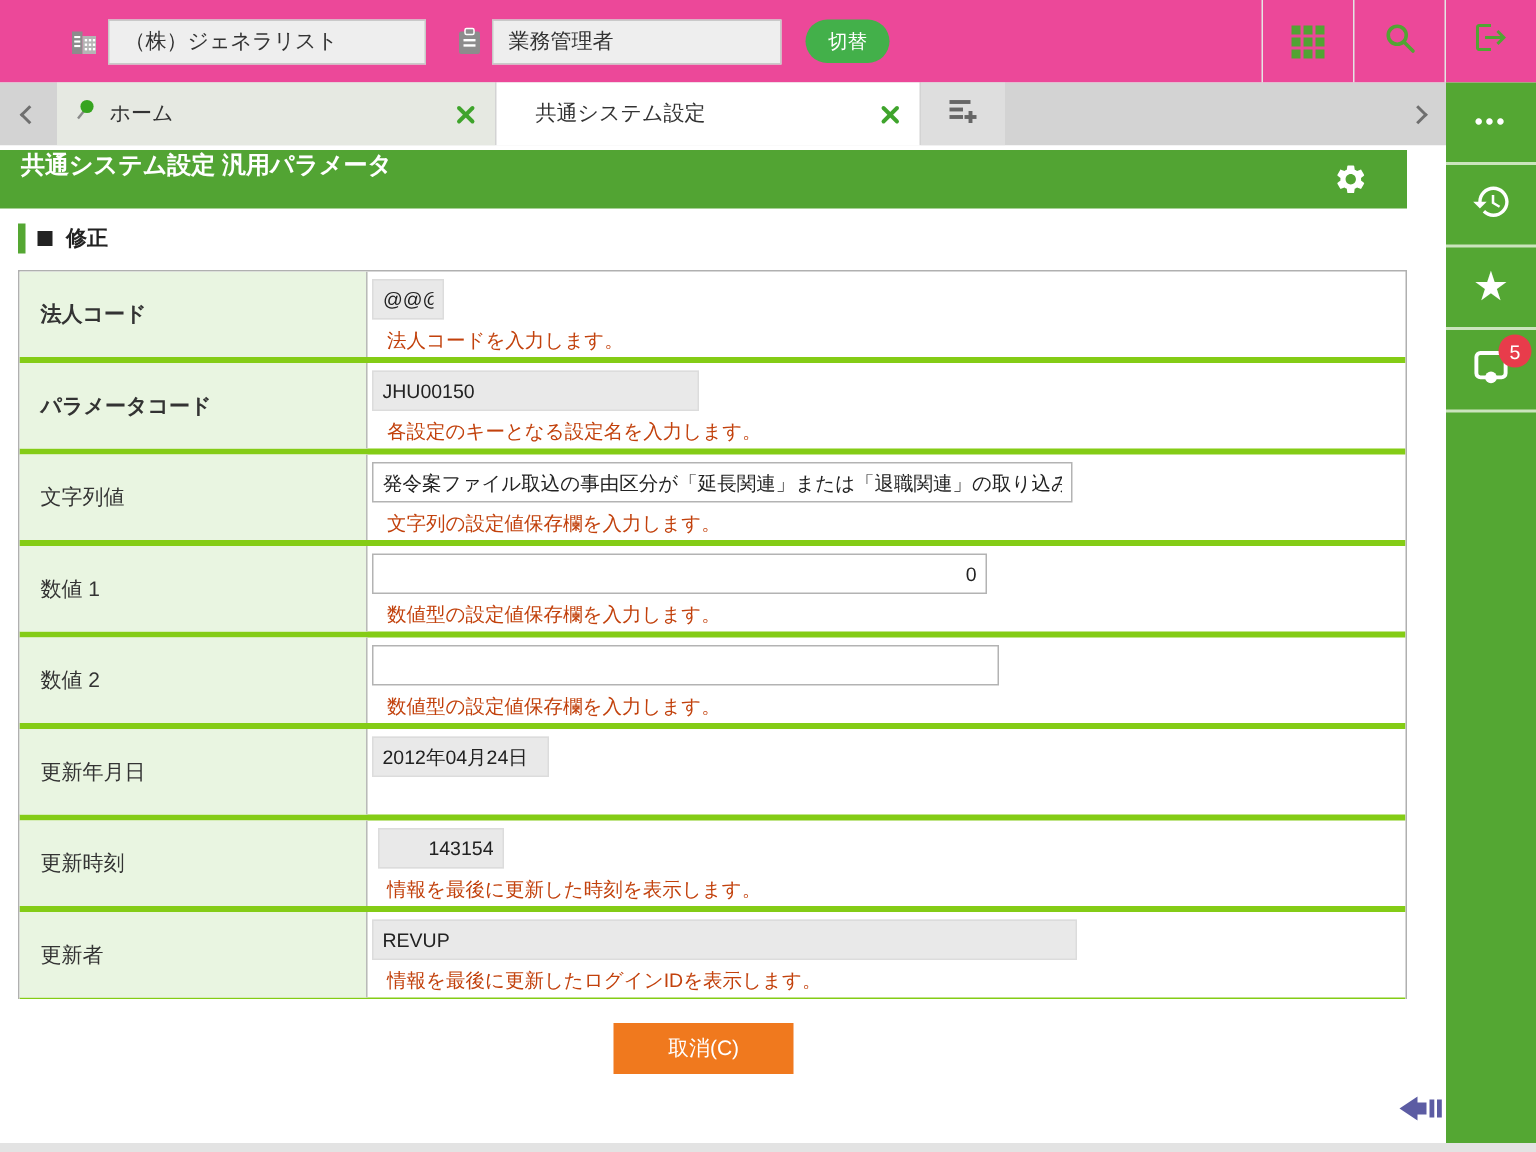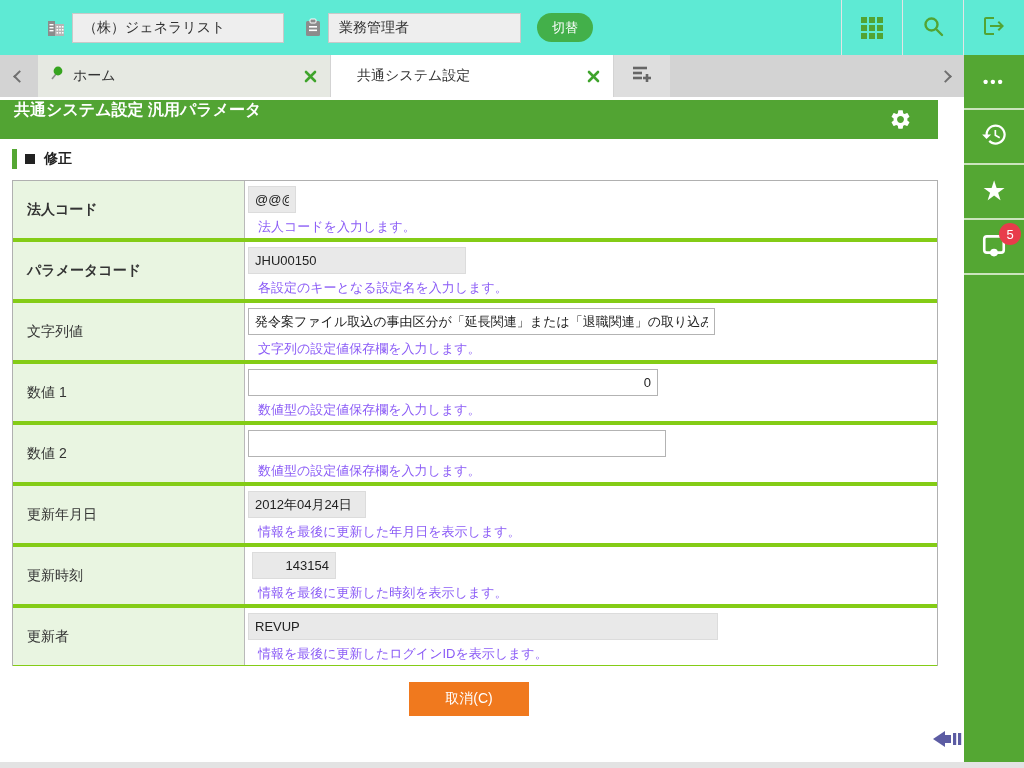--- a/index.html
+++ b/index.html
@@ -1,21 +1,21 @@
 <!DOCTYPE html>
 <html><head>
 <meta charset="utf-8">
 <style>
   * { margin:0; padding:0; box-sizing:border-box; }
   html,body { width:1024px; height:768px; overflow:hidden; background:#fff;
               font-family:"Liberation Sans","DejaVu Sans",sans-serif; }
   body { position:relative; }
 
   
-  .topbar { position:absolute; top:0; left:0; width:1024px; height:55px; background:#5eead4; display:flex; align-items:center; }
+  .topbar { position:absolute; top:0; left:0; width:1024px; height:55px; background:#ec4899; display:flex; align-items:center; }
   .tb-left { display:flex; align-items:center; padding-left:46px; }
   .tb-icon { margin-right:6px; display:flex; align-items:center; }
   .tb-input { height:30px; background:#eeeeee; border:1px solid #c9c9c9; font-size:14px; color:#333; padding:0 10px; font-family:inherit; }
   .tb-input.company { width:212px; margin-right:20px; }
   .tb-input.role { width:193px; }
   .switch-btn { margin-left:16px; background:#43b04a; color:#fff; border:none; border-radius:15px; height:29px; padding:0 15px; font-size:13px; font-family:inherit; cursor:pointer; }
   .tb-icons { position:absolute; right:0; top:0; height:55px; display:flex; }
   .tb-icon-cell { width:61px; height:55px; border-left:1px solid #e4e4e4; display:flex; align-items:center; justify-content:center; cursor:pointer; }
   .grid-icon { display:grid; grid-template-columns:repeat(3,6px); grid-gap:2px; }
   .grid-icon i { width:6px; height:6px; background:#52a433; display:block; }
@@ -56,21 +56,21 @@
   .frow { display:flex; height:61px; border-bottom:4px solid #84cc16; }
   .cell-label { width:232px; background:#e9f5e1; border-right:1px solid #b9b9b9; display:flex; align-items:center; padding-left:14px; font-size:14px; color:#333; }
   .cell-label.bold { font-weight:bold; }
   .cell-content { flex:1; padding:5px 0 0 3px; }
   .inp { display:block; height:27px; font-size:13px; color:#222; padding:0 6px; font-family:inherit; }
   .inp.gray { background:#e9e9e9; border:1px solid #dcdcdc; }
   .inp.white { background:#fff; border:1px solid #b3b3b3; }
   .inp.right { text-align:right; }
   .w48{width:48px;} .w218{width:218px;} .w467{width:467px;} .w410{width:410px;}
   .w418{width:418px;} .w118{width:118px;} .w84{width:84px; margin-left:4px;} .w470{width:470px;}
-  .desc { margin:5px 0 0 10px; font-size:13px; color:#8b5cf6; }
+  .desc { margin:5px 0 0 10px; font-size:13px; color:#c2410c; }
 
   .btn-row { position:absolute; top:585px; left:0; width:938px; display:flex; justify-content:center; gap:5px; }
   .action-btn { width:120px; height:34px; background:#f0791e; color:#fff; border:none; font-size:14px; font-family:inherit; cursor:pointer; }
 
   .collapse-arrow { position:absolute; top:631px; left:931px; cursor:pointer; }
 
   .bottom-strip { position:absolute; bottom:0; left:0; width:1024px; height:6px; background:#e3e3e3; }
 </style>
 </head>
 <body>
@@ -258,21 +258,20 @@
       <div class="cell-label">数値 2</div>
       <div class="cell-content">
         <input class="inp white w418" type="text" value="" style="">
         <div class="desc">数値型の設定値保存欄を入力します。</div>
       </div>
     </div>
     <div class="frow">
       <div class="cell-label">更新年月日</div>
       <div class="cell-content">
         <input class="inp gray w118" type="text" readonly="" value="2012年04月24日" style="">
-        <div class="desc">情報を最後に更新した年月日を表示します。</div>
       </div>
     </div>
     <div class="frow">
       <div class="cell-label">更新時刻</div>
       <div class="cell-content">
         <input class="inp gray w84 right" type="text" readonly="" value="143154" style="">
         <div class="desc">情報を最後に更新した時刻を表示します。</div>
       </div>
     </div>
     <div class="frow">

